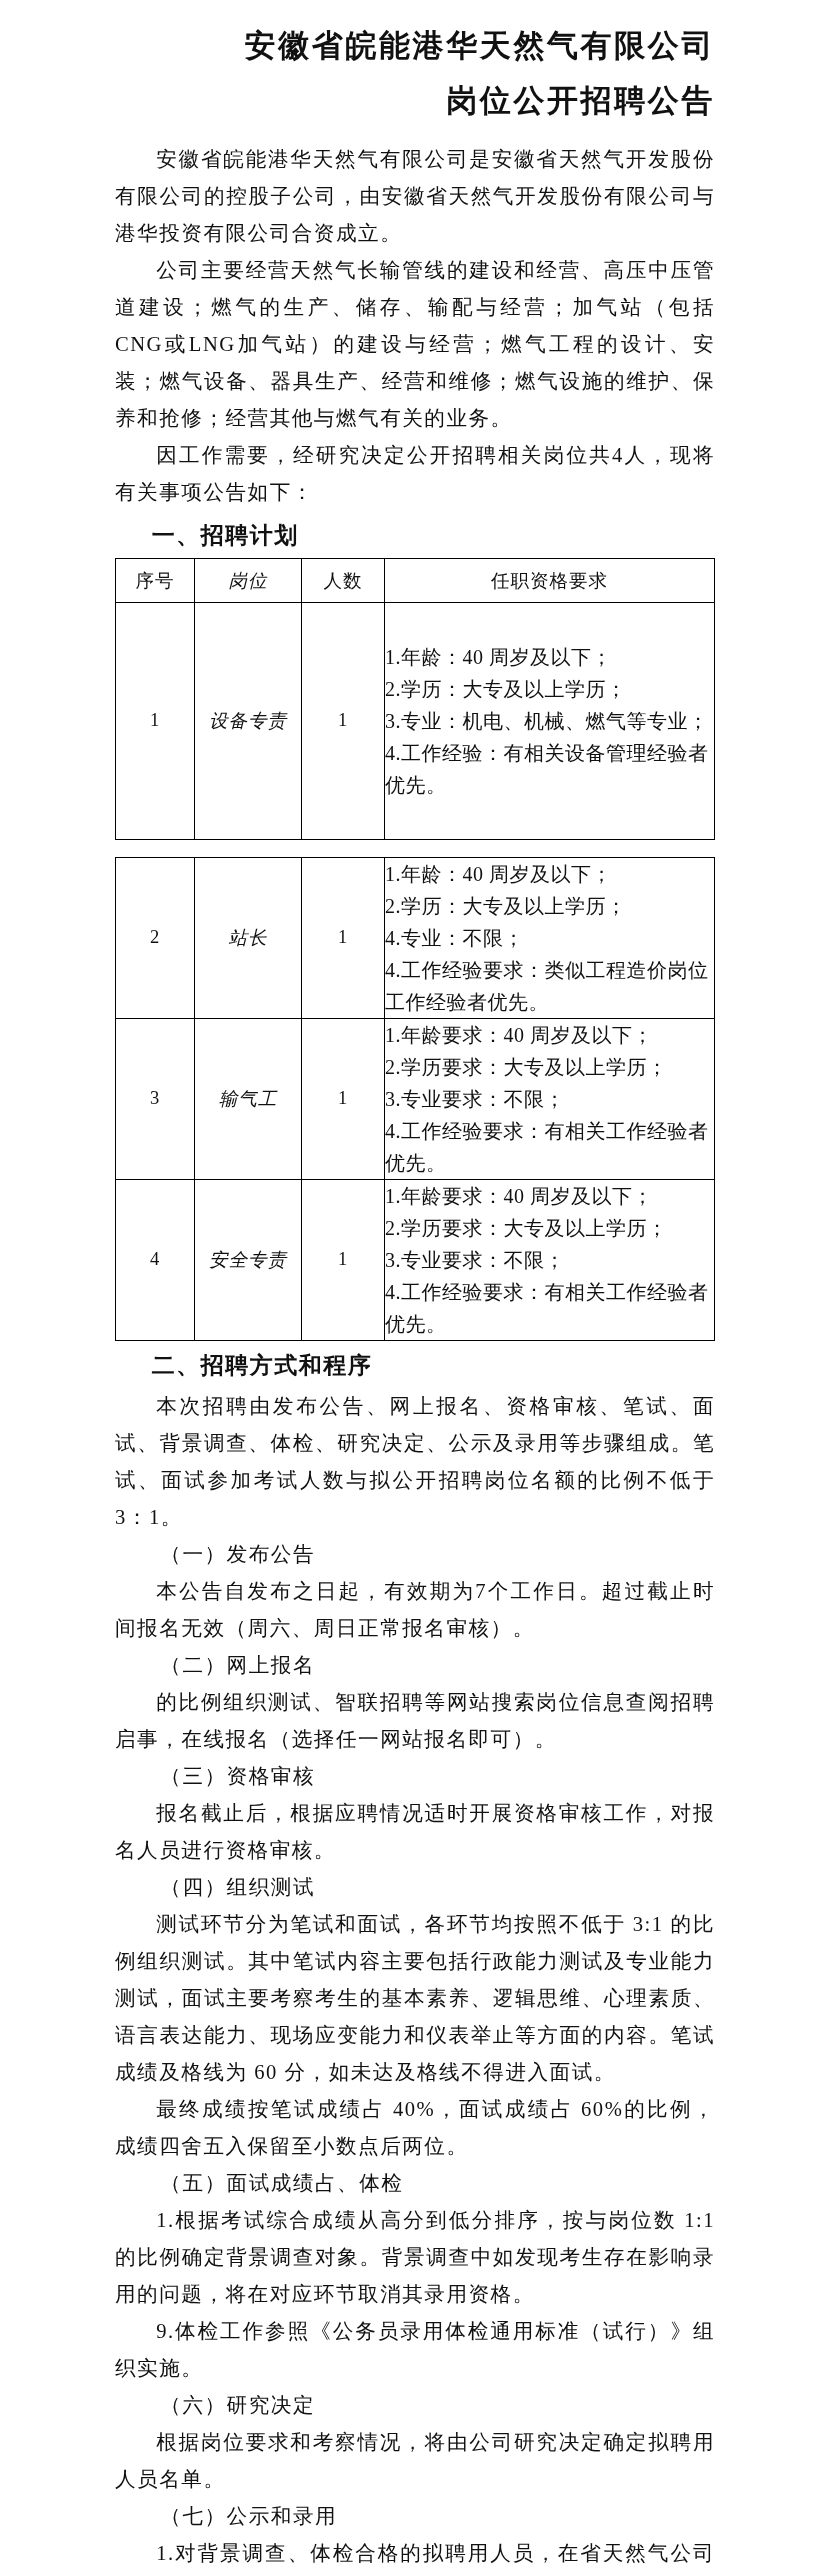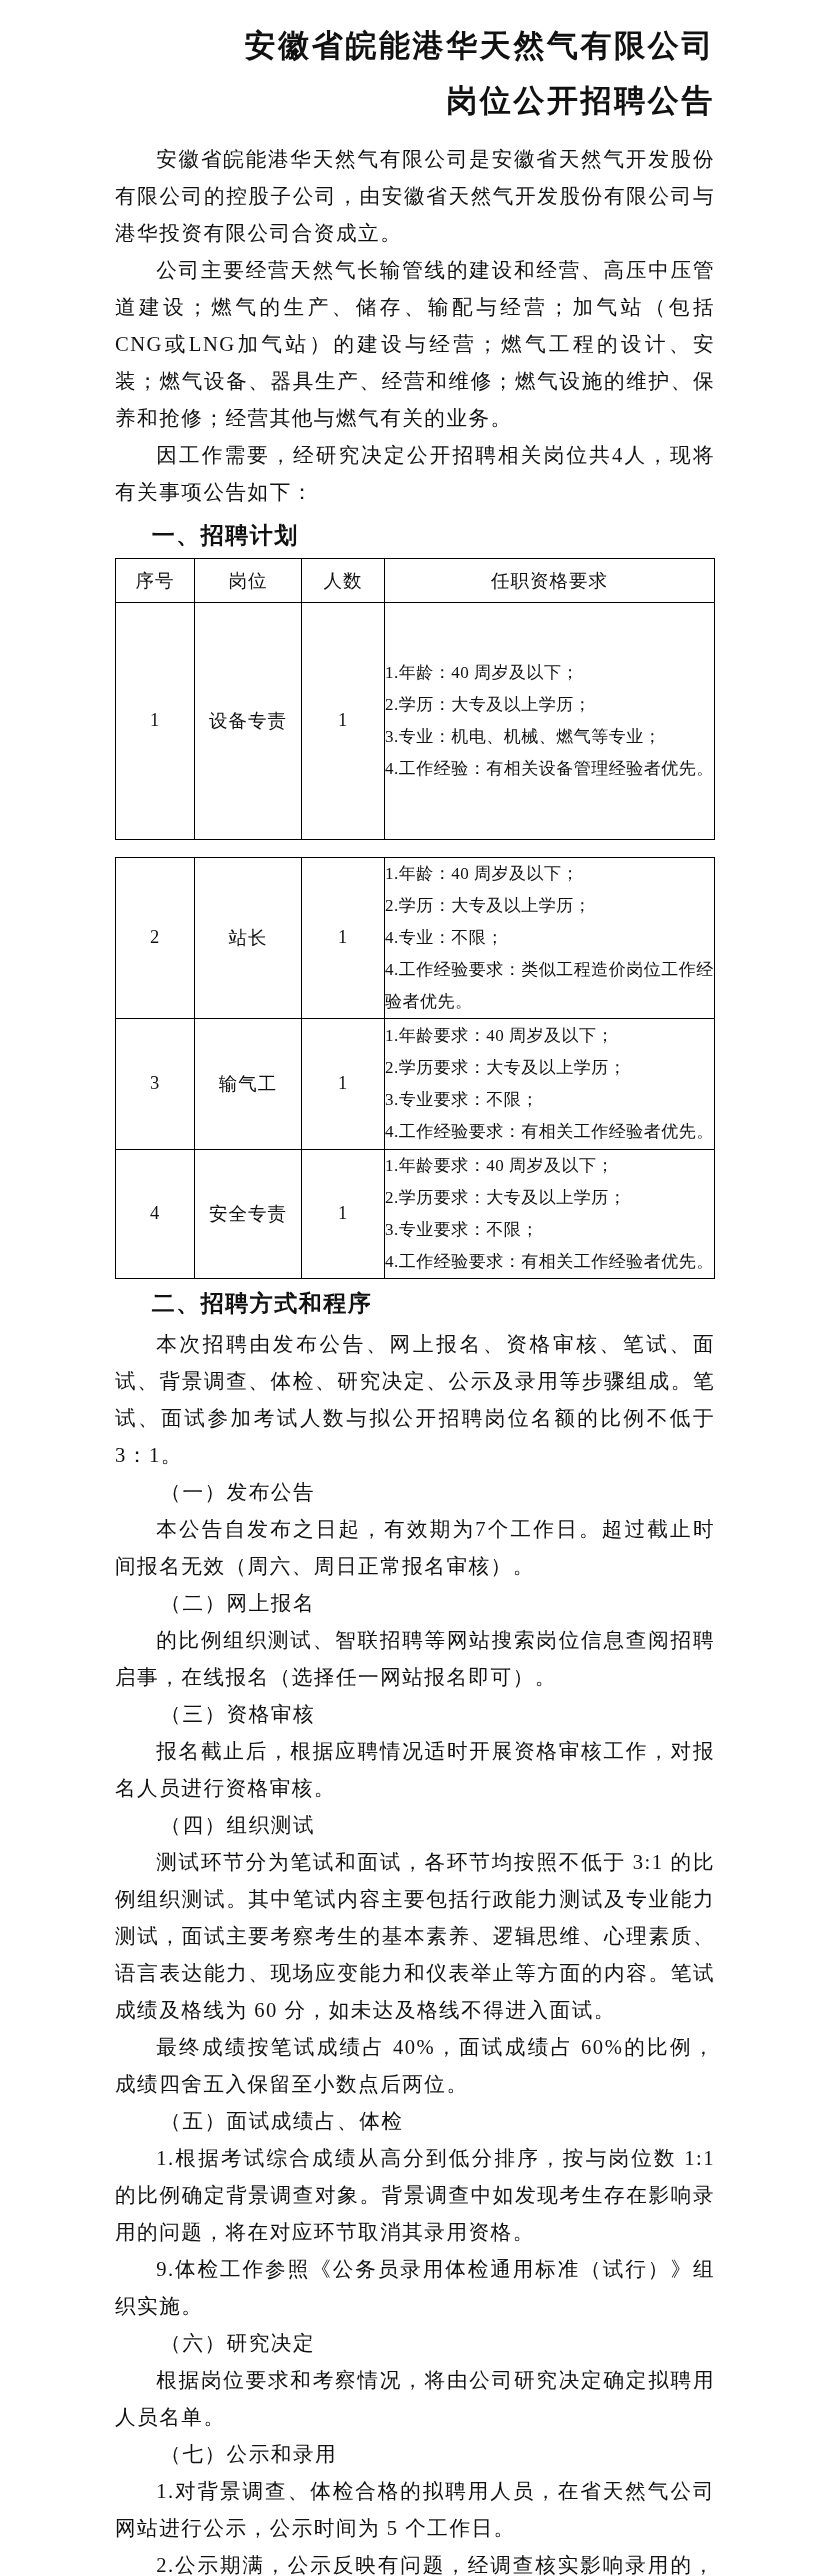--- a/index.html
+++ b/index.html
@@ -56,33 +56,33 @@
   }
   table.plan td{
     border:1.5px solid #000000;
     text-align:center;
     vertical-align:middle;
     font-size:18.5px;
     letter-spacing:1px;
     padding:0;
   }
   td.col-no{width:78px;}
-  td.col-pos{width:106px;}
+  td.col-pos{width:106px;font-style:italic;}
   td.col-cnt{width:82px;}
   tr.header-row td{height:43px;font-size:18.5px;}
   tr.row-1 td{height:236px;}
   tr.row-2 td{height:152px;}
   tr.row-3 td{height:130px;}
   tr.row-4 td{height:127px;}
   td.req-cell{
     text-align:left;
     padding:8.2px 11.3px 8.2px 13.4px;
   }
   td.req-cell p{
-    font-size:17px;
+    font-size:20px;
     line-height:32px;
     margin:0;
     letter-spacing:0.5px;
     text-align:left;
     text-indent:0;
   }
   .table-gap{height:17px;}
 </style>
 </head>
 <body>

